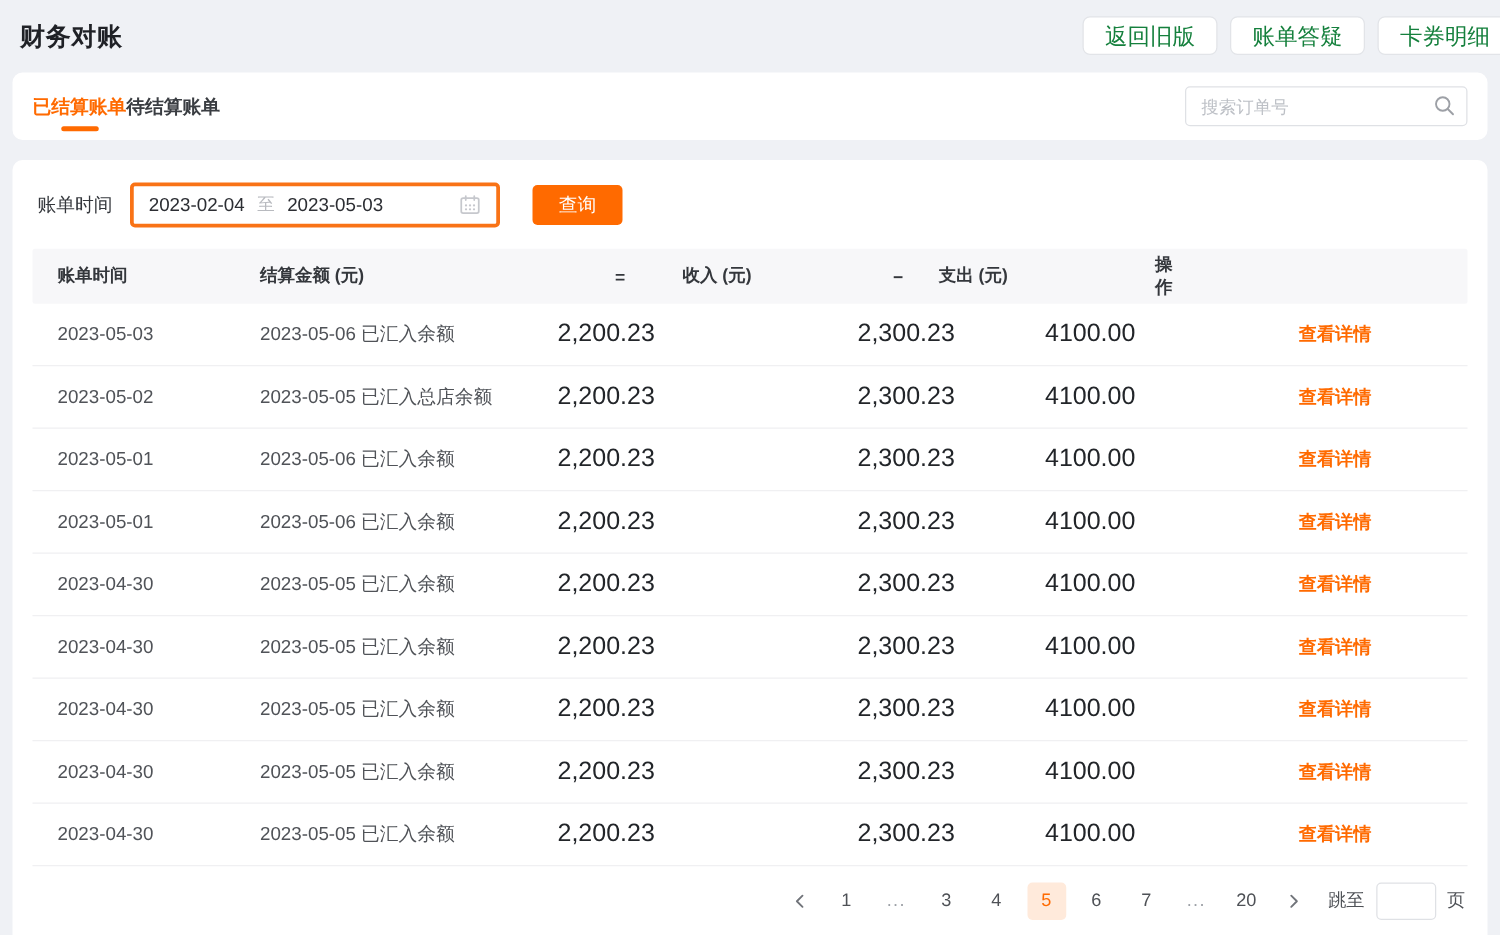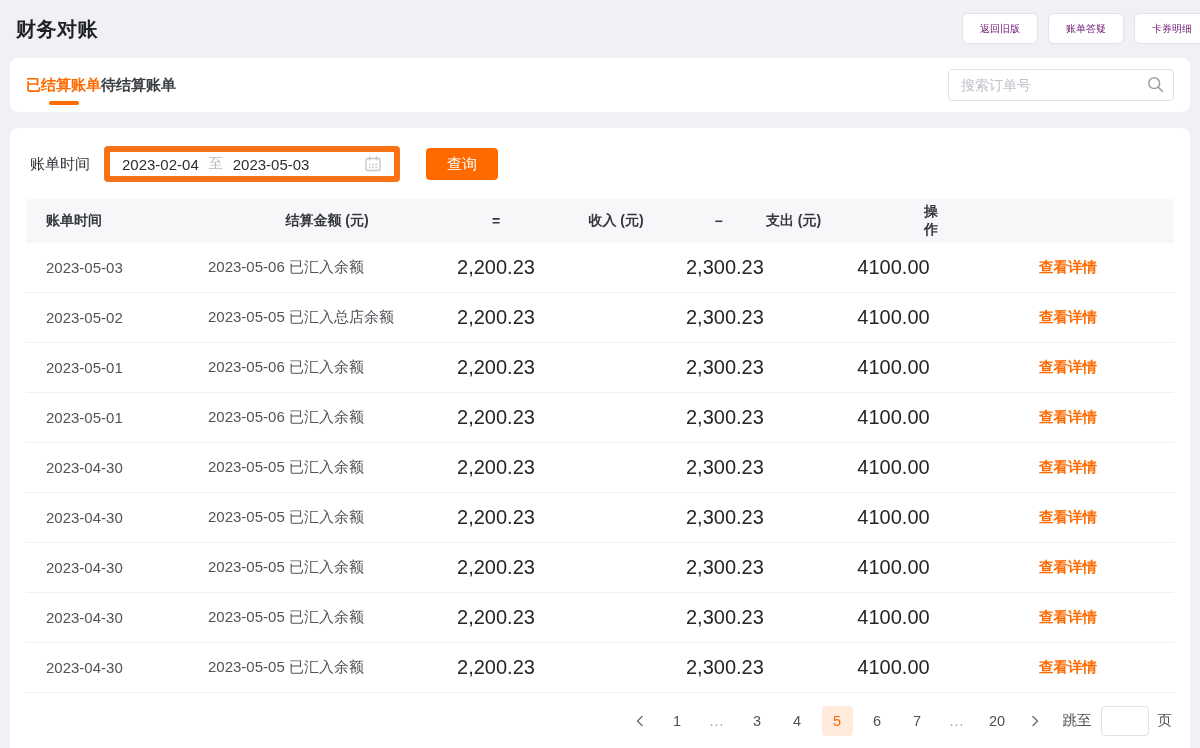--- a/index.html
+++ b/index.html
@@ -21,21 +21,21 @@
     font-family:"Liberation Sans","DejaVu Sans",sans-serif;
     color:var(--text);
     font-size:14px;
   }
   
   .topbar{height:58px;display:flex;align-items:center;justify-content:space-between;padding:0 12px 0 16px;position:relative;}
   .topbar h1{font-size:20px;font-weight:700;color:var(--text-dark);letter-spacing:.5px;}
   .topbar-buttons{display:flex;gap:10px;position:absolute;right:-10px;top:13px;}
   .topbar-buttons button{
     height:31px;padding:0 17px;background:#fff;border:1px solid var(--border);
-    border-radius:6px;font-size:10px;color:#701a75;cursor:pointer;white-space:nowrap;
+    border-radius:6px;font-size:18px;color:#15803d;cursor:pointer;white-space:nowrap;
     font-family:inherit;
   }
   
   .tabs-card{
     margin:0 10px;height:54px;background:var(--card-bg);border-radius:8px;
     display:flex;align-items:center;justify-content:space-between;padding:0 16px;
   }
   .tabs{display:flex;height:100%;align-items:center;}
   .tab{position:relative;font-size:15px;font-weight:600;color:#3a3d42;cursor:pointer;height:100%;display:flex;align-items:center;}
   .tab.active{color:var(--accent);}
@@ -48,41 +48,41 @@
   .search-box input::placeholder{color:#bdc0c6;}
   .search-box .s-icon{position:absolute;right:10px;top:7px;}
   
   .main-card{
     margin:16px 10px 0;background:var(--card-bg);border-radius:8px 8px 0 0;
     height:620px;padding:18px 16px 0;display:flex;flex-direction:column;
   }
   .filter-row{display:flex;align-items:center;margin:0 0 17px 4px;}
   .filter-label{font-size:15px;color:#34373c;margin-right:14px;}
   .date-range{
-    width:296px;height:36px;border:6px solid #f97316;border-radius:4px;background:#fff;
+    width:296px;height:36px;border:3px solid #f97316;border-radius:4px;background:#fff;
     display:flex;align-items:center;padding:0 12px;gap:10px;font-size:15px;color:#2c2e33;cursor:pointer;
   }
   .date-range .sep{color:#b8babf;font-size:14px;}
   .date-range .cal{margin-left:auto;}
   .query-btn{
     margin-left:26px;height:32px;padding:0 21px;background:var(--accent);color:#fff;
     border:none;border-radius:4px;font-size:15px;cursor:pointer;font-family:inherit;
   }
   
   .table{flex:1;}
   .tr,.thead-row{
     display:grid;
     grid-template-columns:182px 238px 100px 140px 65px 85px 115px 1fr;
     align-items:center;
   }
   .thead-row{height:44px;background:var(--thead-bg);font-weight:700;color:#34373c;font-size:14px;border-radius:2px;}
   .tr{height:50px;border-bottom:1px solid var(--row-border);font-size:15px;color:#505358;}
   .td,.th{padding:0;}
   .c1{padding-left:20px;}
-  .c3,.c5,.c7{text-align:center;}
+  .c3,.c5,.c7{text-align:left;}
   .c4,.c6{text-align:center;}
   .c8{padding-left:88px;}
   .tr .num{font-weight:400;color:#222529;font-size:20px;}
   .detail-link{color:var(--accent);font-weight:700;font-size:14.5px;text-decoration:none;cursor:pointer;}
   
   .pagination{height:56px;display:flex;align-items:center;justify-content:flex-end;gap:9px;padding-right:2px;}
   .pg-arrow{width:26px;height:30px;display:flex;align-items:center;justify-content:center;cursor:pointer;}
   .pg-pages{display:flex;gap:9px;}
   .pg-item{
     min-width:31px;height:30px;line-height:30px;text-align:center;font-size:14.5px;

